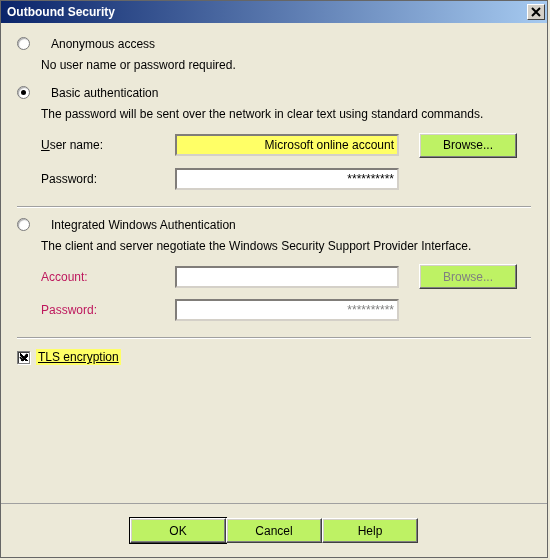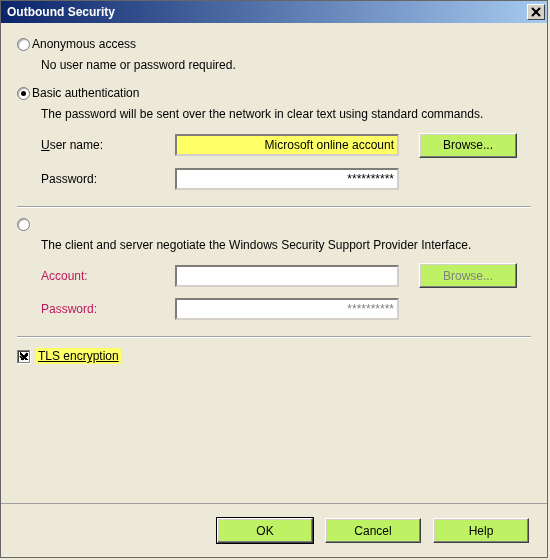--- a/index.html
+++ b/index.html
@@ -48,22 +48,22 @@
     cursor: default;
   }
   .content {
     flex: 1;
     padding: 14px 16px 8px 16px;
     position: relative;
   }
   .section { margin-bottom: 12px; }
   .radio-row {
     display: flex;
-    align-items: flex-end;
-    gap: 2px;
+    align-items: flex-start;
+    gap: 21px;
     margin-bottom: 6px;
   }
   .radio {
     width: 13px; height: 13px;
     border-radius: 50%;
     border: 1px solid #7a7a7a;
     background: #fff;
     box-shadow: inset 1px 1px 1px #aaa;
     position: relative;
   }
@@ -152,22 +152,21 @@
     background:
       linear-gradient(45deg, transparent 4px, #000 4px, #000 6px, transparent 6px),
       linear-gradient(-45deg, transparent 3px, #000 3px, #000 5px, transparent 5px);
   }
   .checkbox.checked svg { position:absolute; left:0; top:0; }
   .hl-span { background: #ffff66; padding: 1px 2px; }
   .button-bar {
     border-top: 1px solid #a0a0a0;
     padding: 14px 18px;
     display: flex;
-    justify-content: flex-end;
-    gap: 12px;
+    justify-content: center;
     background: #ece9d8;
   }
   .button-bar::before{
     content:""; display:block; position:absolute; 
   }
   .button-bar .btn { width: 96px; }
   .ok-btn{
     outline:1px solid #000;
   }
 </style>
@@ -210,20 +209,21 @@
         <span class="field-label">Password:</span>
         <div class="text-input">**********</div>
       </div>
     </div>
 
     <hr class="hr">
 
     <div class="section">
       <div class="radio-row">
         <div class="radio"></div>
+        <span class="radio-label">Integrated Windows Authentication</span>
       </div>
       <div class="desc">The client and server negotiate the Windows Security Support Provider Interface.</div>
 
       <div class="field-row">
         <span class="field-label grey-label">Account:</span>
         <div class="text-input disabled"></div>
         <button class="btn browse-btn disabled">Browse...</button>
       </div>
       <div class="field-row">
         <span class="field-label grey-label">Password:</span>

